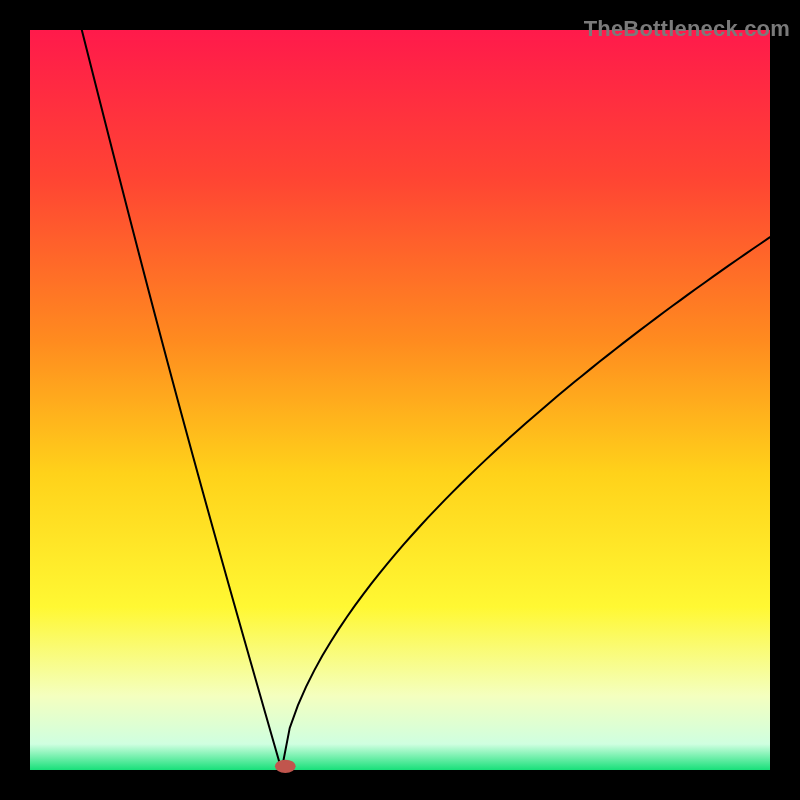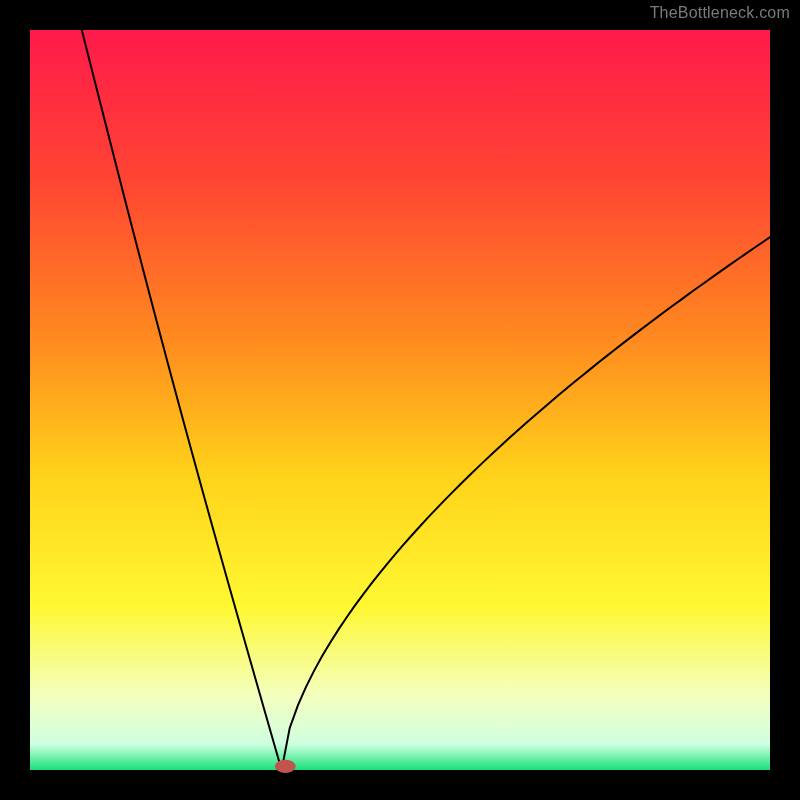--- a/index.html
+++ b/index.html
@@ -1,17 +1,17 @@
 <!DOCTYPE html>
 <html><head>
 <meta charset="utf-8">
 <style>
   html,body{margin:0;padding:0;width:800px;height:800px;overflow:hidden;background:#fff;font-family:Arial,Helvetica,sans-serif}
   .stage{position:relative;width:800px;height:800px}
-  .watermark{position:absolute;top:4px;right:10px;font-size:16px;color:#7a7a7a;font-weight:400;letter-spacing:.2px}
+  .watermark{position:absolute;top:16px;right:10px;font-size:22px;color:#7a7a7a;font-weight:700;letter-spacing:.2px}
   svg{display:block}
 </style>
 </head>
 <body>
 <div class="stage">
   <div class="watermark">TheBottleneck.com</div>
   <svg id="plot" width="800" height="800" viewBox="0 0 800 800">
       <defs>
         <linearGradient id="bg" x1="0" y1="0" x2="0" y2="1">
           <stop offset="0%" stop-color="#ff1a4b"></stop>

